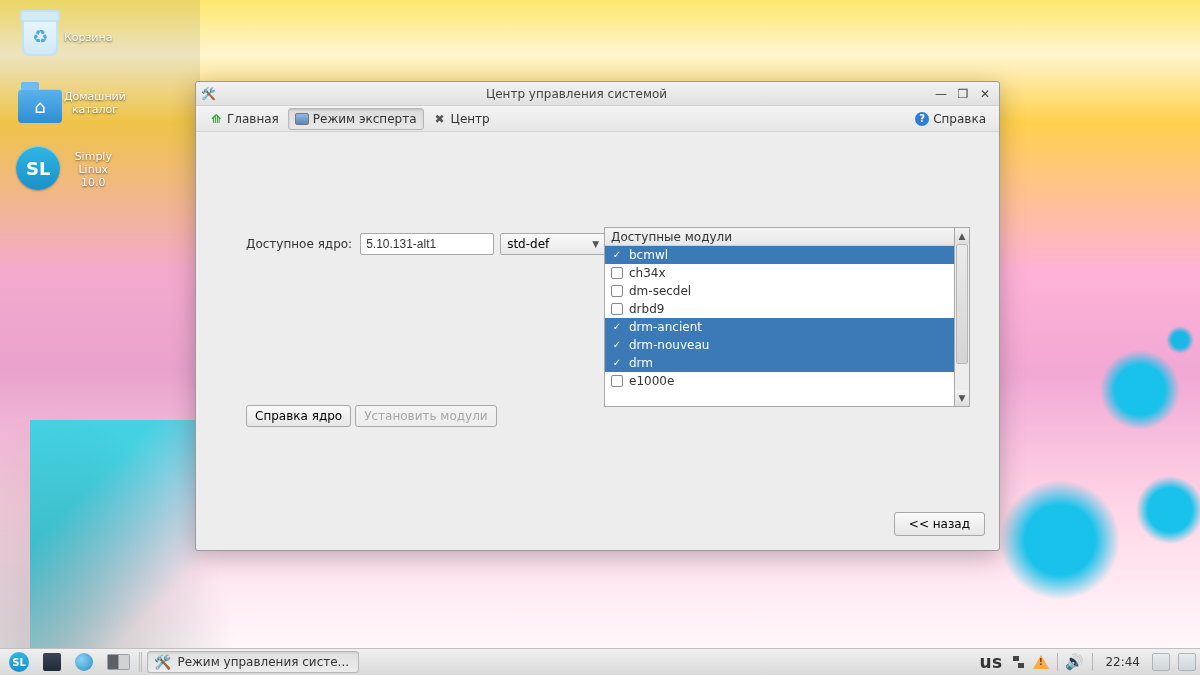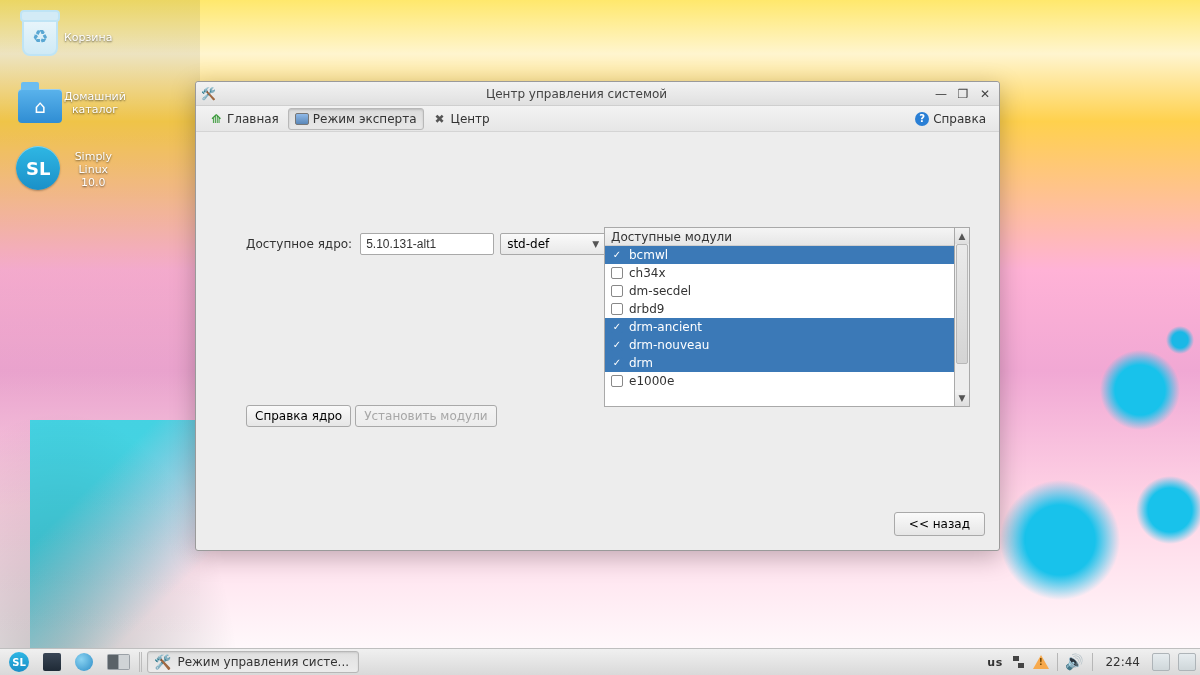--- a/index.html
+++ b/index.html
@@ -108,21 +108,21 @@
   .tray .sep{width:1px;height:18px;background:#b7b7b7;}
   .tray .ico{display:flex;align-items:center;justify-content:center;cursor:pointer;}
   .warn-tri{width:0;height:0;border-left:8px solid transparent;border-right:8px solid transparent;border-bottom:14px solid #f7a94c;position:relative;}
   .warn-tri::after{content:"!";position:absolute;left:-2px;top:2px;font-size:9px;color:#7a4b05;font-weight:700;}
   .net-ico{width:14px;height:14px;position:relative;}
   .net-ico::before{content:"";position:absolute;left:2px;top:1px;width:6px;height:5px;background:#444;}
   .net-ico::after{content:"";position:absolute;right:1px;bottom:1px;width:6px;height:5px;background:#444;}
   .vol-ico{font-size:15px;color:#333;}
   .clock{font-size:12px;padding:0 4px;}
   .tray .tiny{width:18px;height:18px;border:1px solid #aeb4b8;border-radius:2px;background:linear-gradient(#e6ecef,#cfd7da);}
-  .us{font-size:11px;font-weight:700;color:#333;letter-spacing:0.5px;}
+  .us{font-size:17px;font-weight:700;color:#333;letter-spacing:0.5px;}
 </style>
 </head>
 <body>
 
 <div class="wallpaper"></div>
 
 <div class="desktop-icons">
   <div class="dicon">
     <div class="glyph">
         <div class="trash-vis"></div>

